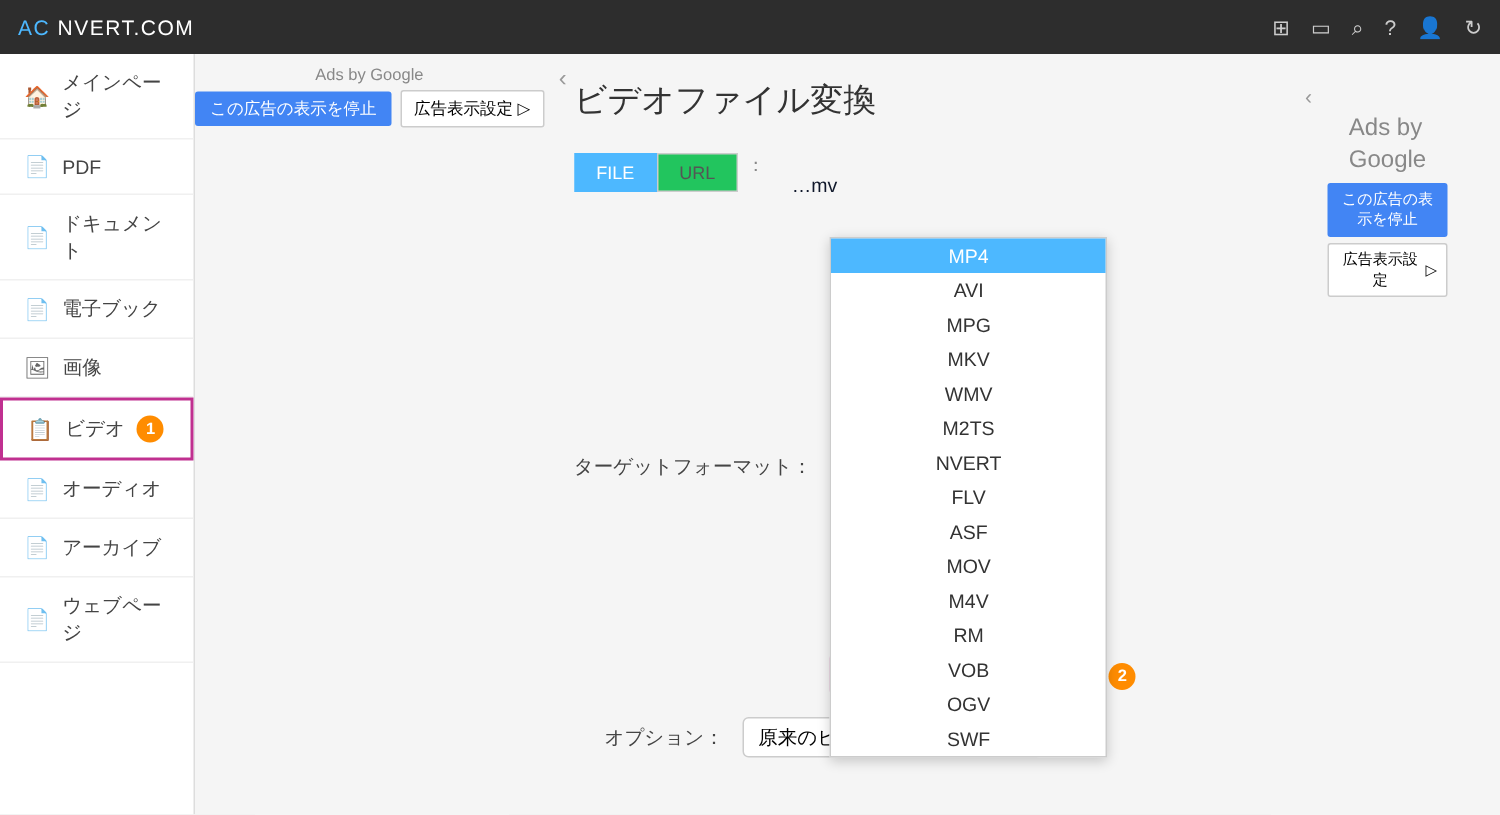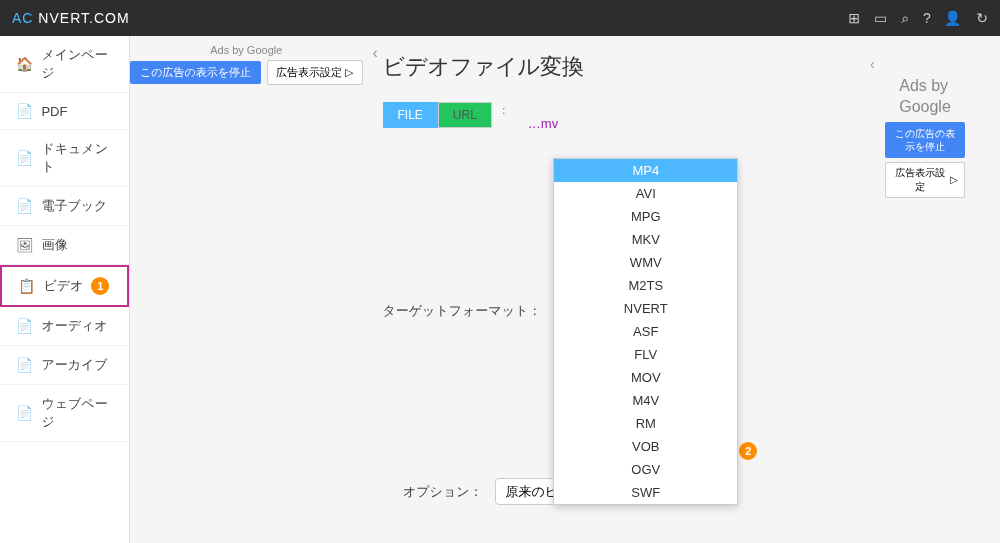--- a/index.html
+++ b/index.html
@@ -405,37 +405,37 @@
         <div class="section-title">
           <span>ビデオファイル変換</span>
         </div>
 
         <div class="form-row">
           <div class="file-url-tabs">
             <button class="tab-btn active">FILE</button>
             <button class="tab-btn">URL</button>
             <span class="tab-separator">：</span>
           </div>
-          <span style="font-size:13px;color:#a21caf;">…mv</span>
+          <span style="font-size:13px;color:#0f172a;">…mv</span>
         </div>
 
         <div class="form-row">
           <div class="form-label">ターゲットフォーマット：</div>
           <div class="dropdown-container">
             
             <div class="dropdown-list">
               <div class="dropdown-list-item selected">MP4</div>
               <div class="dropdown-list-item">AVI</div>
               <div class="dropdown-list-item">MPG</div>
               <div class="dropdown-list-item">MKV</div>
               <div class="dropdown-list-item">WMV</div>
               <div class="dropdown-list-item">M2TS</div>
               <div class="dropdown-list-item">NVERT</div>
+              <div class="dropdown-list-item">FLV</div>
               <div class="dropdown-list-item">ASF</div>
-              <div class="dropdown-list-item">FLV</div>
               <div class="dropdown-list-item">MOV</div>
               <div class="dropdown-list-item">M4V</div>
               <div class="dropdown-list-item">RM</div>
               <div class="dropdown-list-item">VOB</div>
               <div class="dropdown-list-item">OGV</div>
               <div class="dropdown-list-item">SWF</div>
 
             </div>
             
             <div style="margin-top:2px; position:relative; display:inline-block;">

